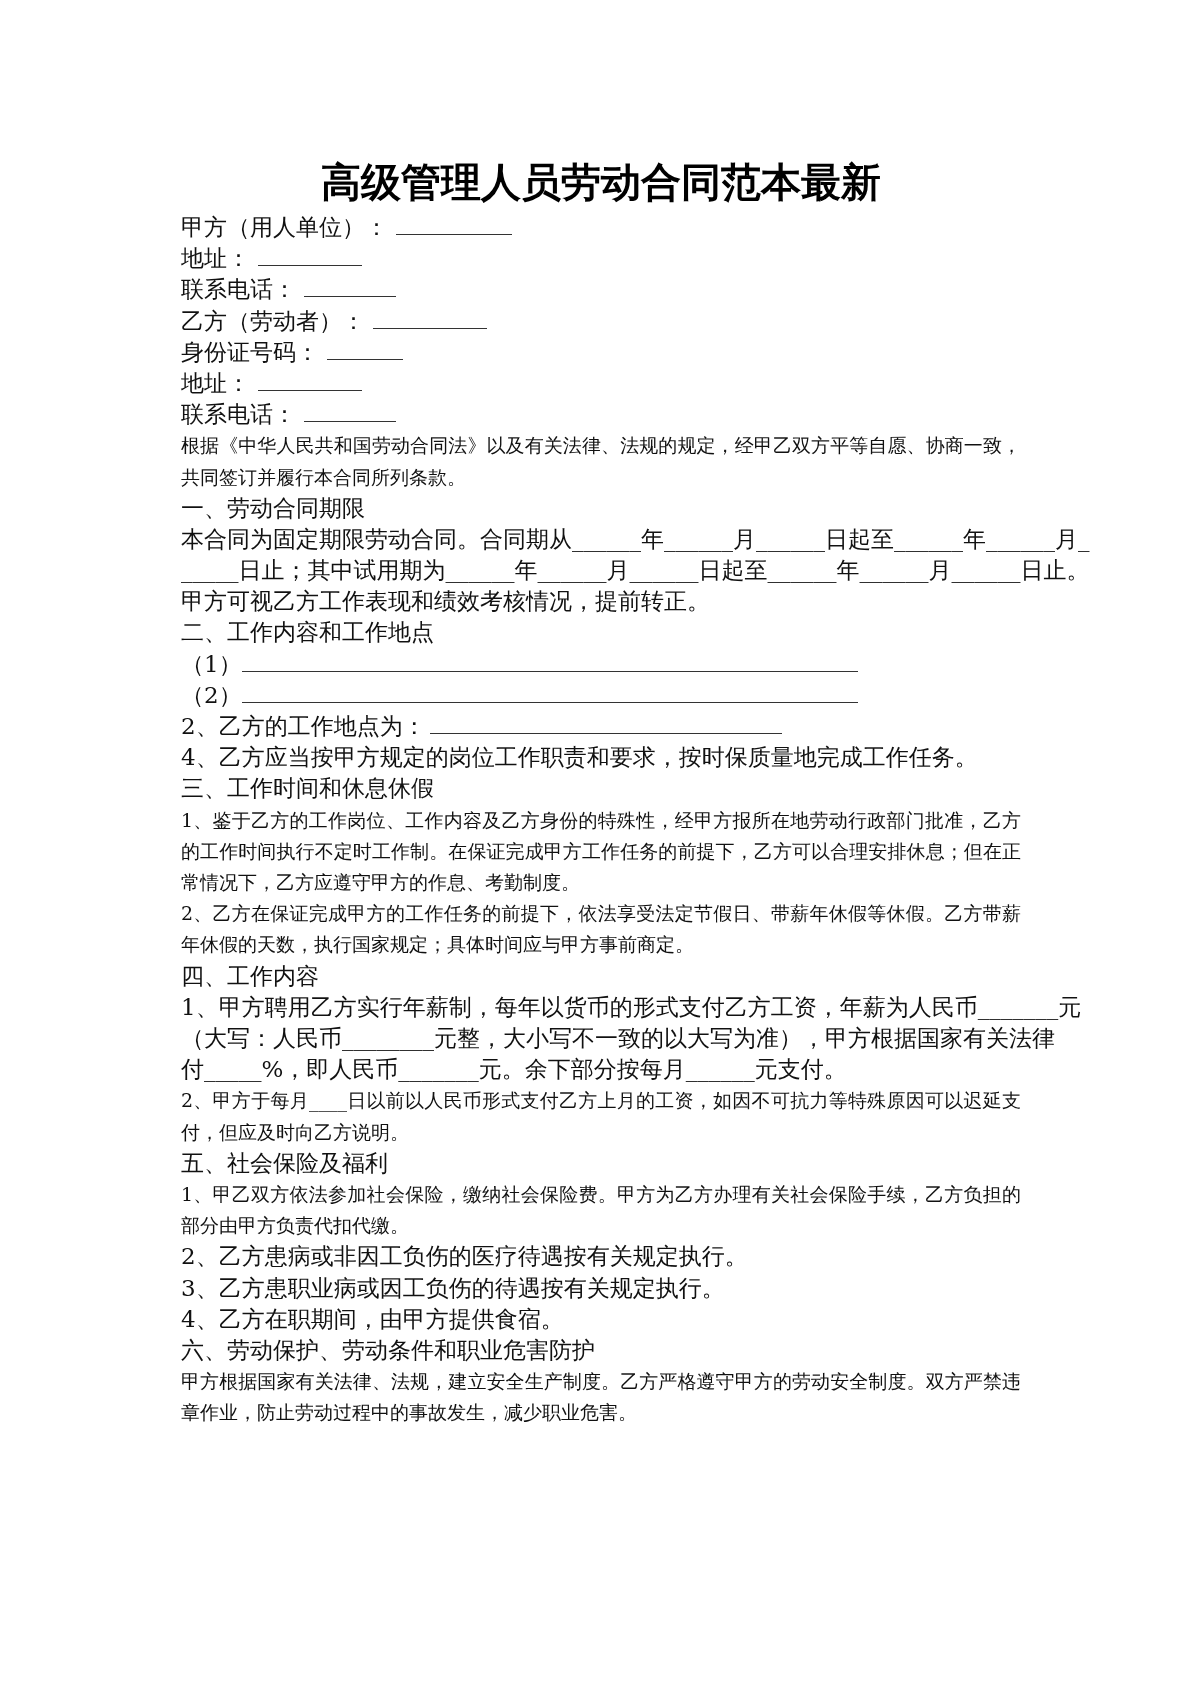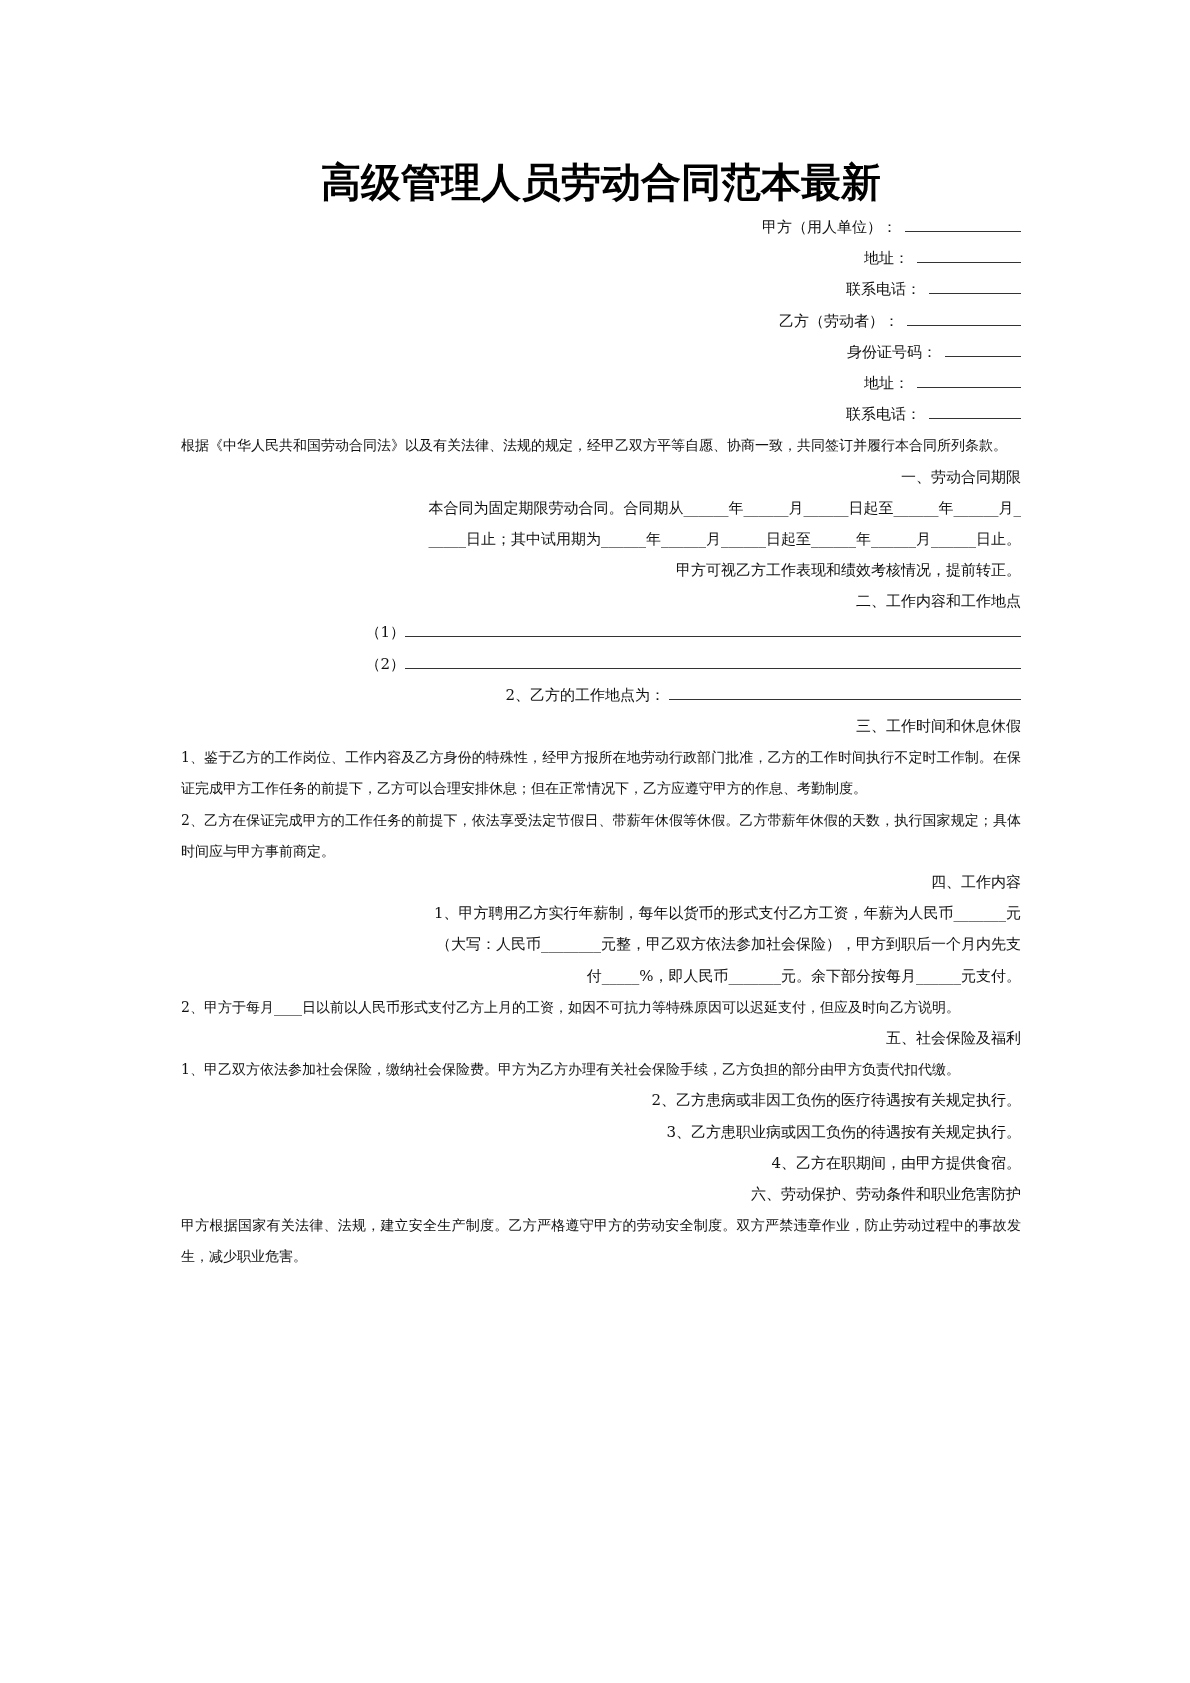--- a/index.html
+++ b/index.html
@@ -9,24 +9,24 @@
     font-family: "DejaVu Serif", "Liberation Serif", serif;
     color: #111111;
   }
   .title {
     font-family: Liberation Mono, monospace;
     font-weight: bold; font-size: 40px; line-height: 52px;
     text-align: center; margin: 0 0 0 0; letter-spacing: 0px;
     color: #000000;
   }
   .line {
-    font-size: 15px; line-height: 31.2px; height: 31.2px;
-    white-space: nowrap; margin: 0; text-align: right;
+    font-size: 23px; line-height: 31.2px; height: 31.2px;
+    white-space: nowrap; margin: 0;
   }
-  .para { font-size: 14px; line-height: 31.2px; margin: 0; text-align: justify; text-align-last: left; }
+  .para { font-size: 19px; line-height: 31.2px; margin: 0; text-align: justify; text-align-last: left; }
   .blank { display: inline-block; border-bottom: 1px solid #333; height: 18px; vertical-align: baseline; }
   .party .blank { margin-left: 8px; }
 </style>
 </head>
 <body>
 
 <div class="page">
   <h1 class="title">高级管理人员劳动合同范本最新</h1>
 
   <div>
@@ -43,28 +43,29 @@
 
   <div class="line">一、劳动合同期限</div>
   <div class="line">本合同为固定期限劳动合同。合同期从______年______月______日起至______年______月_</div>
   <div class="line">_____日止；其中试用期为______年______月______日起至______年______月______日止。</div>
   <div class="line">甲方可视乙方工作表现和绩效考核情况，提前转正。</div>
 
   <div class="line">二、工作内容和工作地点</div>
   <div class="line"><span>（1）</span><span class="blank" style="width:616px"></span></div>
   <div class="line"><span>（2）</span><span class="blank" style="width:616px"></span></div>
   <div class="line"><span>2、乙方的工作地点为：</span><span class="blank" style="width:352px;margin-left:4px"></span></div>
+  <div class="line">4、乙方应当按甲方规定的岗位工作职责和要求，按时保质量地完成工作任务。</div>
 
   <div class="line">三、工作时间和休息休假</div>
   <p class="para">1、鉴于乙方的工作岗位、工作内容及乙方身份的特殊性，经甲方报所在地劳动行政部门批准，乙方的工作时间执行不定时工作制。在保证完成甲方工作任务的前提下，乙方可以合理安排休息；但在正常情况下，乙方应遵守甲方的作息、考勤制度。</p>
   <p class="para">2、乙方在保证完成甲方的工作任务的前提下，依法享受法定节假日、带薪年休假等休假。乙方带薪年休假的天数，执行国家规定；具体时间应与甲方事前商定。</p>
 
   <div class="line">四、工作内容</div>
   <div class="line">1、甲方聘用乙方实行年薪制，每年以货币的形式支付乙方工资，年薪为人民币_______元</div>
-  <div class="line">（大写：人民币________元整，甲乙双方依法参加社会保险），甲方到职后一个月内先支</div>
+  <div class="line">（大写：人民币________元整，大小写不一致的以大写为准），甲方根据国家有关法律</div>
   <div class="line">付_____%，即人民币_______元。余下部分按每月______元支付。</div>
   <p class="para">2、甲方于每月____日以前以人民币形式支付乙方上月的工资，如因不可抗力等特殊原因可以迟延支付，但应及时向乙方说明。</p>
 
   <div class="line">五、社会保险及福利</div>
   <p class="para">1、甲乙双方依法参加社会保险，缴纳社会保险费。甲方为乙方办理有关社会保险手续，乙方负担的部分由甲方负责代扣代缴。</p>
   <div class="line">2、乙方患病或非因工负伤的医疗待遇按有关规定执行。</div>
   <div class="line">3、乙方患职业病或因工负伤的待遇按有关规定执行。</div>
   <div class="line">4、乙方在职期间，由甲方提供食宿。</div>
 
   <div class="line">六、劳动保护、劳动条件和职业危害防护</div>

